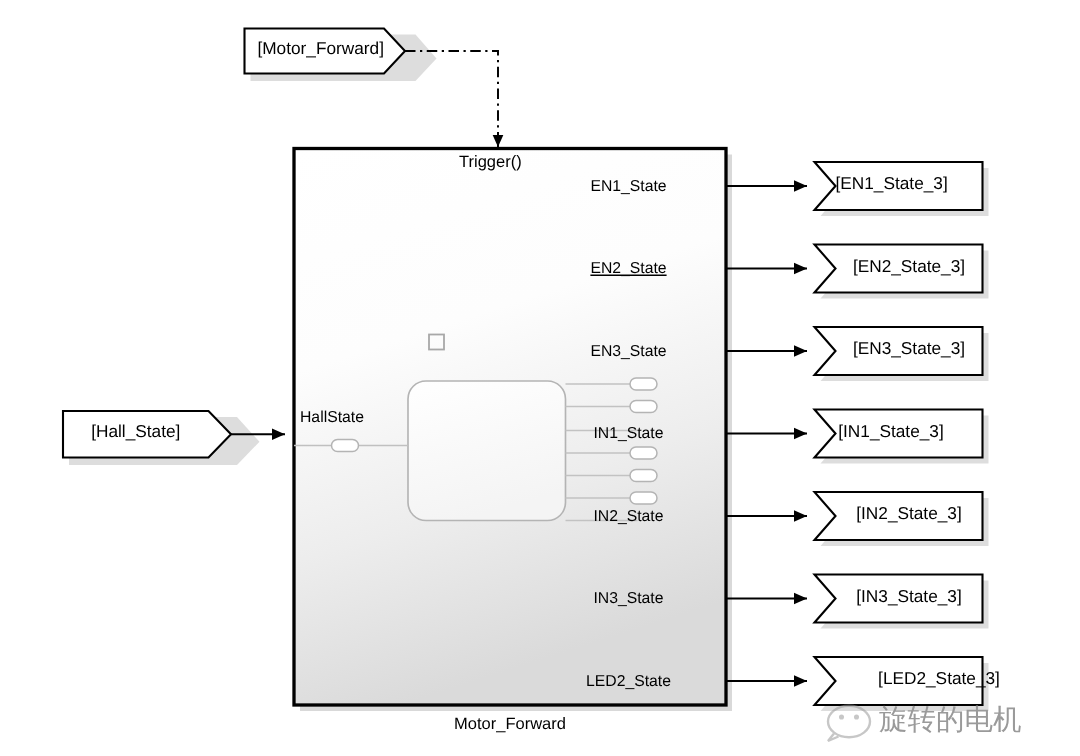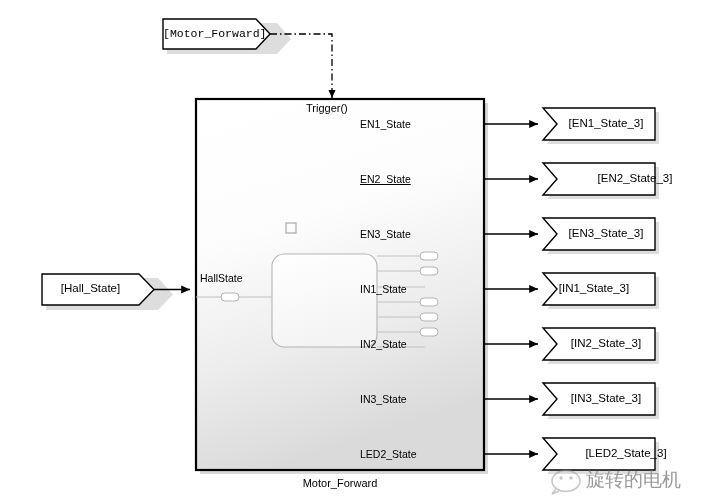--- a/index.html
+++ b/index.html
@@ -38,21 +38,21 @@
     position: absolute;
     font-size: 11.5px;
     color: #000;
     white-space: nowrap;
   }
   .port-label {
     position: absolute;
     font-size: 10.5px;
     color: #000;
     white-space: nowrap;
-    text-align: left;
+    text-align: center;
   }
   .wm {
     position: absolute;
     color: #9a9a9a;
     font-family: "DejaVu Sans", sans-serif;
     white-space: nowrap;
   }
 </style>
 </head>
 <body>
@@ -161,38 +161,38 @@
     </g>
 
     <g opacity="0.55">
       <ellipse cx="566" cy="481" rx="14" ry="10.5" fill="none" stroke="#9a9a9a" stroke-width="1.6"></ellipse>
       <path d="M556 489 L552 494 L559 491" fill="none" stroke="#9a9a9a" stroke-width="1.6"></path>
       <circle cx="561" cy="478" r="1.7" fill="#9a9a9a"></circle>
       <circle cx="571" cy="478" r="1.7" fill="#9a9a9a"></circle>
     </g>
   </svg>
 
-  <div class="from-text" style="left:163px; top:27px; width:93px; text-align:center;font-family:Liberation Mono, monospace;">[Motor_Forward]</div>
+  <div class="from-text" style="left:163px; top:27px; width:93px; text-align:right;">[Motor_Forward]</div>
 
   <div class="from-text" style="left:42px; top:282px; width:97px; text-align:center;">[Hall_State]</div>
 
   <div class="lbl" style="left:306px; top:102px;">Trigger()</div>
 
   <div class="port-label" style="left:200px; top:272px; text-align:center;">HallState</div>
 
   <div class="port-label" style="left:360px; top:118px; width:118px;">EN1_State</div>
   <div class="port-label" style="left:360px; top:173px; width:118px;text-decoration:underline;">EN2_State</div>
   <div class="port-label" style="left:360px; top:228px; width:118px;">EN3_State</div>
   <div class="port-label" style="left:360px; top:283px; width:118px;">IN1_State</div>
   <div class="port-label" style="left:360px; top:338px; width:118px;">IN2_State</div>
   <div class="port-label" style="left:360px; top:393px; width:118px;">IN3_State</div>
   <div class="port-label" style="left:360px; top:448px; width:118px;">LED2_State</div>
 
-  <div class="from-text" style="left:557px; top:117px; width:98px; text-align:center;">[EN1_State_3]</div>
-  <div class="from-text" style="left:557px; top:172px; width:98px; text-align:center;padding-left:29px;">[EN2_State_3]</div>
+  <div class="from-text" style="left:557px; top:117px; width:98px; text-align:left;">[EN1_State_3]</div>
+  <div class="from-text" style="left:557px; top:172px; width:98px; text-align:center;">[EN2_State_3]</div>
   <div class="from-text" style="left:557px; top:227px; width:98px; text-align:center;">[EN3_State_3]</div>
   <div class="from-text" style="left:557px; top:282px; width:74px; text-align:center;">[IN1_State_3]</div>
   <div class="from-text" style="left:557px; top:337px; width:98px; text-align:center;">[IN2_State_3]</div>
   <div class="from-text" style="left:557px; top:392px; width:98px; text-align:center;">[IN3_State_3]</div>
   <div class="from-text" style="left:574px; top:447px; width:104px; text-align:center;">[LED2_State_3]</div>
 
   <div class="lbl" style="left:196px; top:477px; width:288px; text-align:center; font-size:11px;">Motor_Forward</div>
 
   <div class="wm" style="left:586px; top:467px; font-size:19px;">旋转的电机</div>
 

